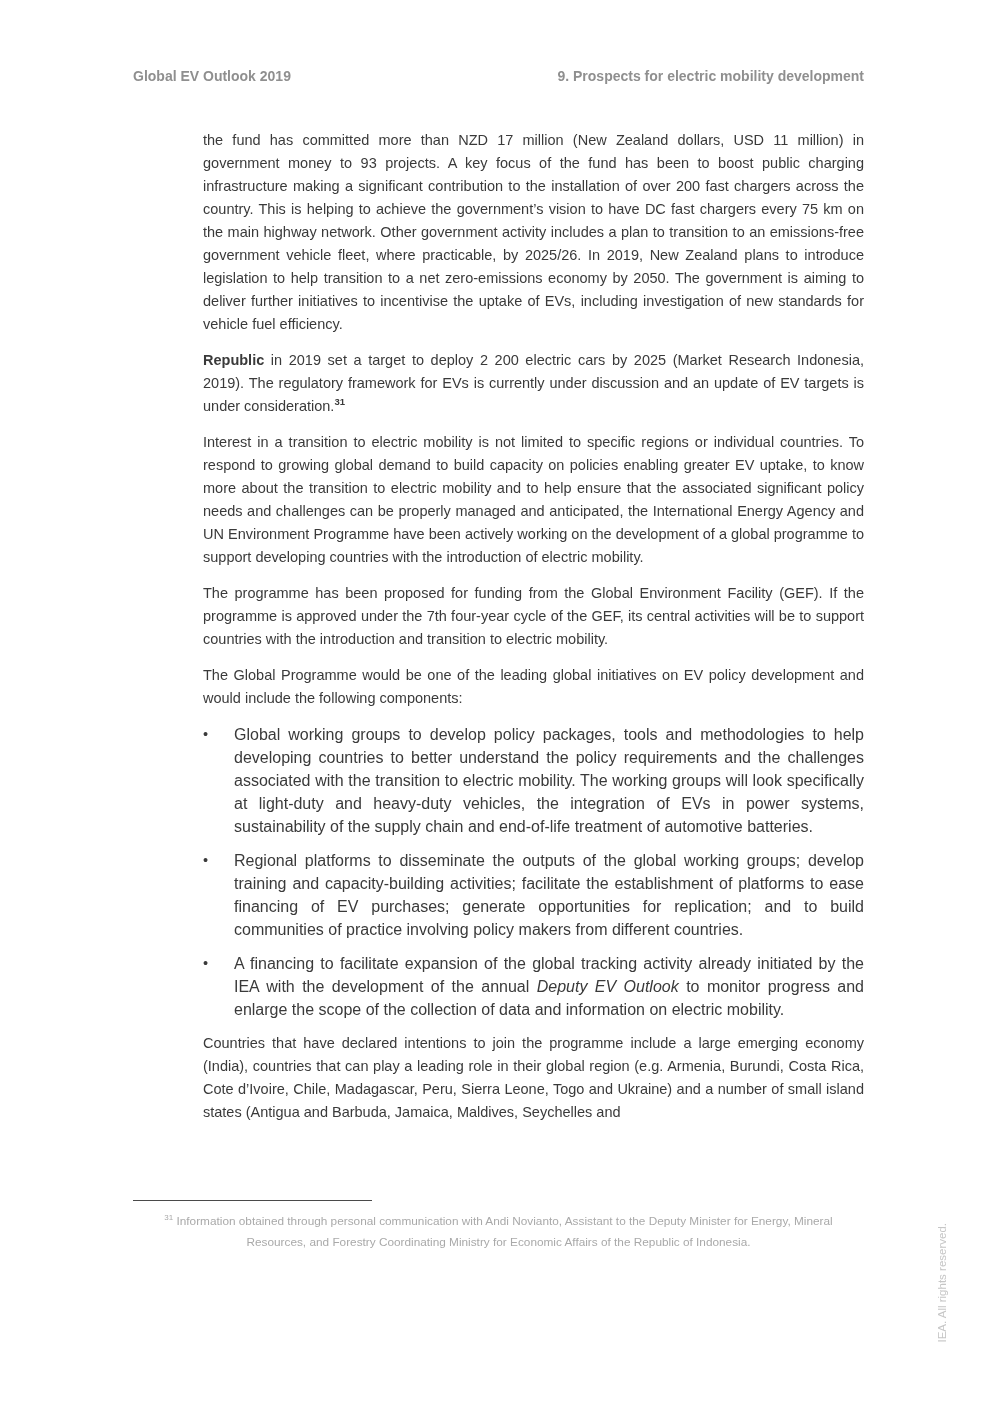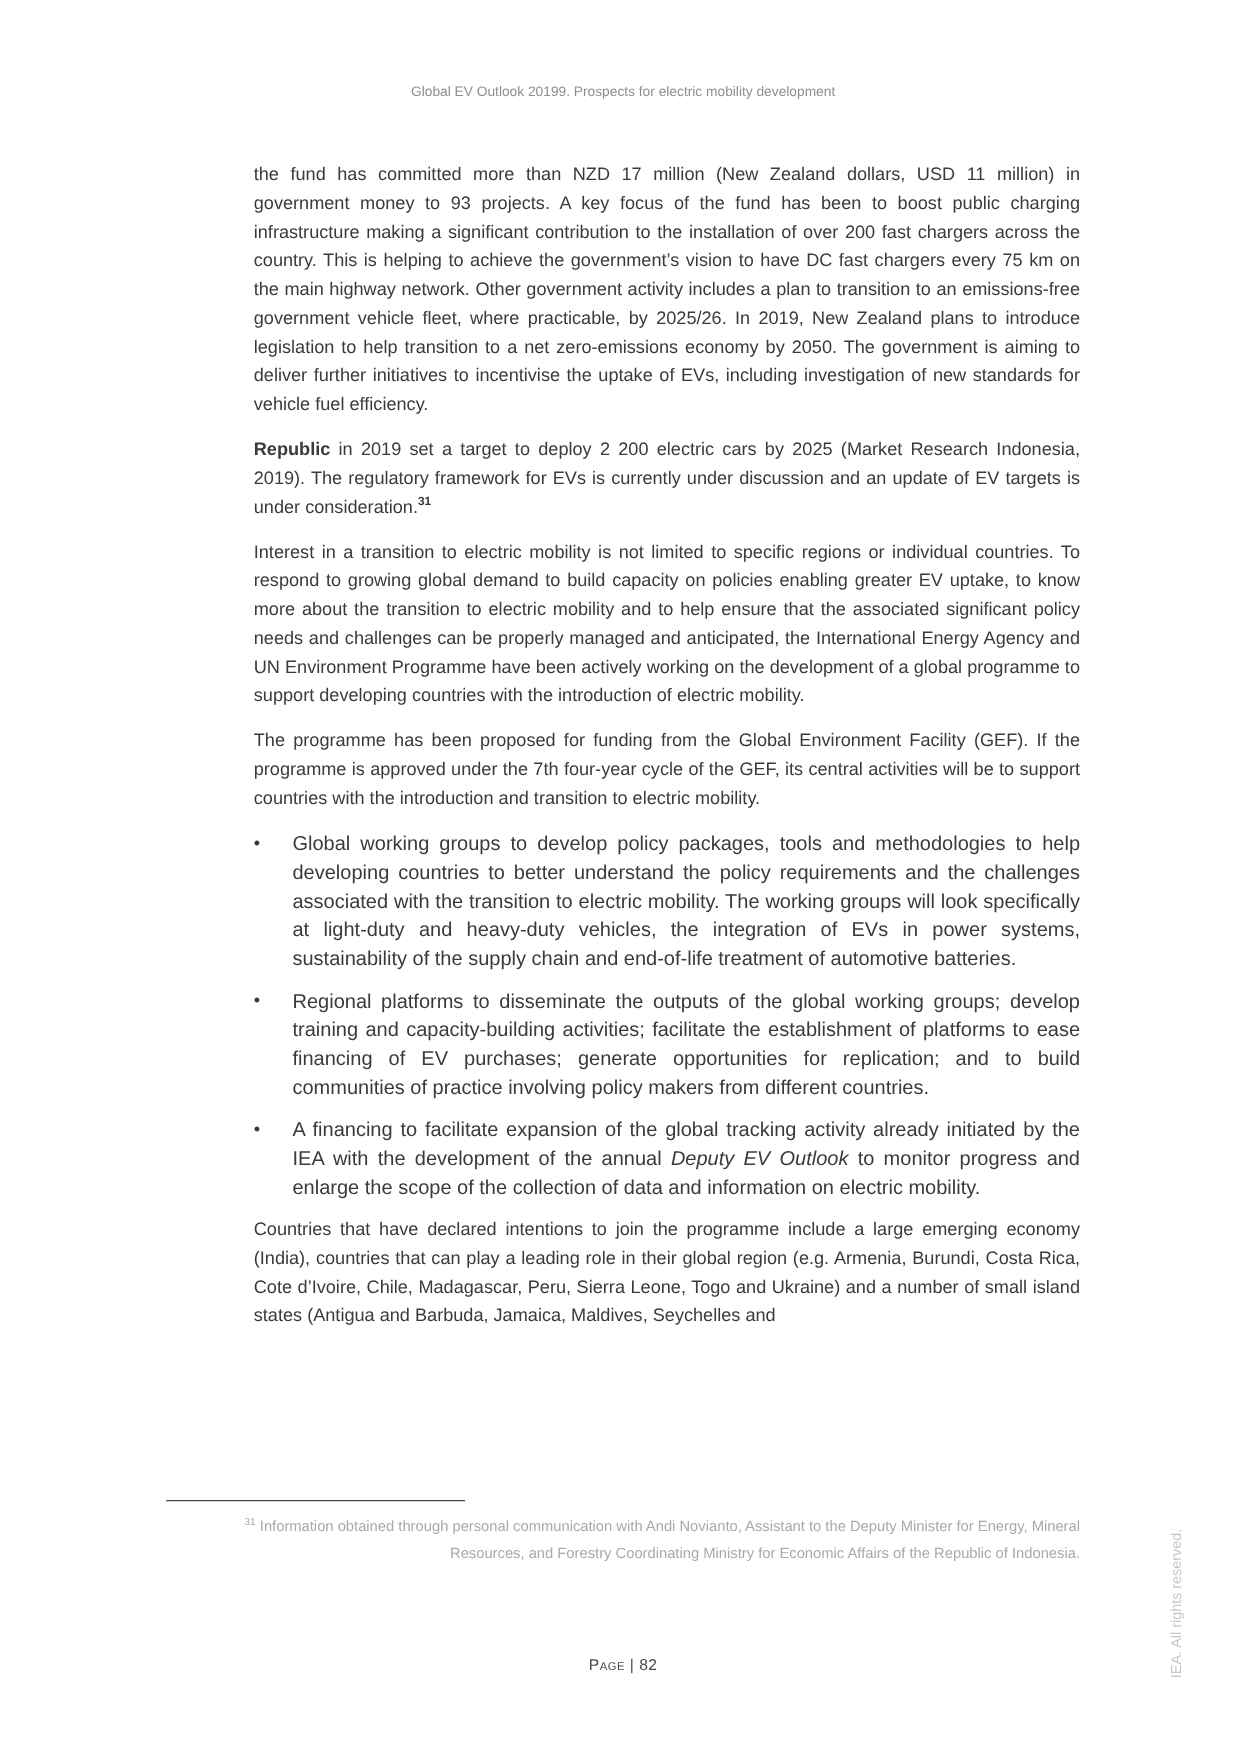--- a/index.html
+++ b/index.html
@@ -13,23 +13,24 @@
     font-family: "Liberation Sans", sans-serif;
     color: #3a3a3a;
     overflow: hidden;
   }
   .header {
     position: absolute;
     top: 68px;
     left: 133px;
     width: 731px;
     display: flex;
-    justify-content: center;
-    font-size: 11px;
+    justify-content: space-between;
+    font-size: 14px;
     color: #8f8f8f;
+    font-weight: bold;
   }
   .content {
     position: absolute;
     top: 129px;
     left: 133px;
     width: 731px;
   }
   .para {
     margin-left: 70px;
     text-align: justify;
@@ -77,21 +78,21 @@
   .fn-rule {
     width: 239px;
     height: 0;
     border-top: 1px solid #4a4a4a;
     margin-bottom: 10px;
   }
   .fn-text {
     font-size: 11.8px;
     line-height: 1.8;
     color: #a9a9a9;
-    text-align: right;
+    text-align: center;
   }
   .fn-text sup {
     font-size: 8px;
     font-weight: 400;
     vertical-align: super;
     line-height: 0;
   }
   .footer {
     position: absolute;
     top: 1325px;
@@ -128,20 +129,21 @@
 
     <p class="para">the fund has committed more than NZD 17 million (New Zealand dollars, USD 11 million) in government money to 93 projects. A key focus of the fund has been to boost public charging infrastructure making a significant contribution to the installation of over 200 fast chargers across the country. This is helping to achieve the government’s vision to have DC fast chargers every 75 km on the main highway network. Other government activity includes a plan to transition to an emissions-free government vehicle fleet, where practicable, by 2025/26. In 2019, New Zealand plans to introduce legislation to help transition to a net zero-emissions economy by 2050. The government is aiming to deliver further initiatives to incentivise the uptake of EVs, including investigation of new standards for vehicle fuel efficiency.</p>
 
     <p class="para"><span class="lead-bold">Republic</span><span> in 2019 set a target to deploy 2 200 electric cars by 2025 (Market Research Indonesia, 2019). The regulatory framework for EVs is currently under discussion and an update of EV targets is under consideration.</span><sup class="fn-ref">31</sup></p>
 
 
     <p class="para">Interest in a transition to electric mobility is not limited to specific regions or individual countries. To respond to growing global demand to build capacity on policies enabling greater EV uptake, to know more about the transition to electric mobility and to help ensure that the associated significant policy needs and challenges can be properly managed and anticipated, the International Energy Agency and UN Environment Programme have been actively working on the development of a global programme to support developing countries with the introduction of electric mobility.</p>
 
     <p class="para">The programme has been proposed for funding from the Global Environment Facility (GEF). If the programme is approved under the 7th four-year cycle of the GEF, its central activities will be to support countries with the introduction and transition to electric mobility.</p>
 
+    <p class="para">The Global Programme would be one of the leading global initiatives on EV policy development and would include the following components:</p>
 
     <div class="bullet">
       <span class="marker">•</span>
       <span class="btext">Global working groups to develop policy packages, tools and methodologies to help developing countries to better understand the policy requirements and the challenges associated with the transition to electric mobility. The working groups will look specifically at light-duty and heavy-duty vehicles, the integration of EVs in power systems, sustainability of the supply chain and end-of-life treatment of automotive batteries.</span>
     </div>
 
     <div class="bullet">
       <span class="marker">•</span>
       <span class="btext">Regional platforms to disseminate the outputs of the global working groups; develop training and capacity-building activities; facilitate the establishment of platforms to ease financing of EV purchases; generate opportunities for replication; and to build communities of practice involving policy makers from different countries.</span>
     </div>
@@ -153,19 +155,16 @@
 
     <p class="para">Countries that have declared intentions to join the programme include a large emerging economy (India), countries that can play a leading role in their global region (e.g. Armenia, Burundi, Costa Rica, Cote d’Ivoire, Chile, Madagascar, Peru, Sierra Leone, Togo and Ukraine) and a number of small island states (Antigua and Barbuda, Jamaica, Maldives, Seychelles and</p>
 
   </div>
 
   <div class="footnote-area">
     <div class="fn-rule"></div>
     <p class="fn-text"><sup>31</sup><span> Information obtained through personal communication with Andi Novianto, Assistant to the Deputy Minister for Energy, Mineral Resources, and Forestry Coordinating Ministry for Economic Affairs of the Republic of Indonesia.</span></p>
   </div>
 
-  <div class="footer">
-    <span>Page | 82</span>
-  </div>
 
   <div class="side-copyright">IEA. All rights reserved.</div>
 
 </div>
 
 </body></html>

